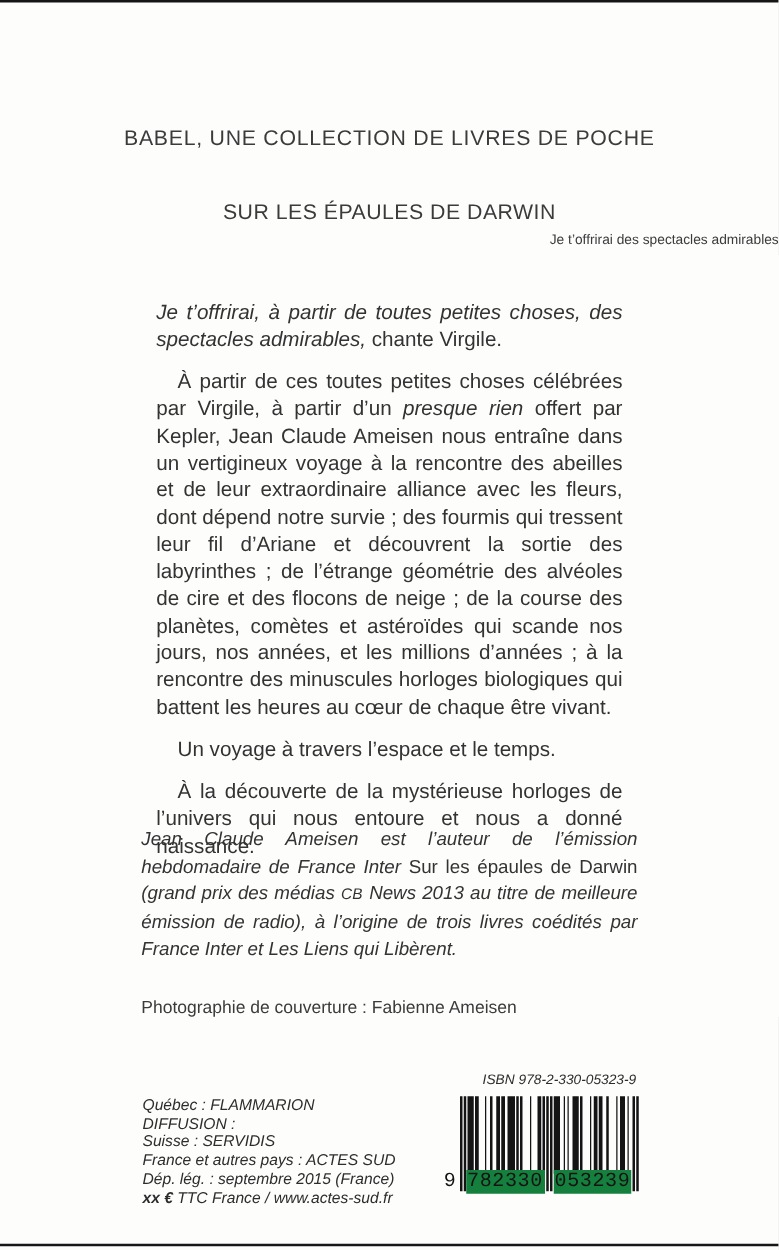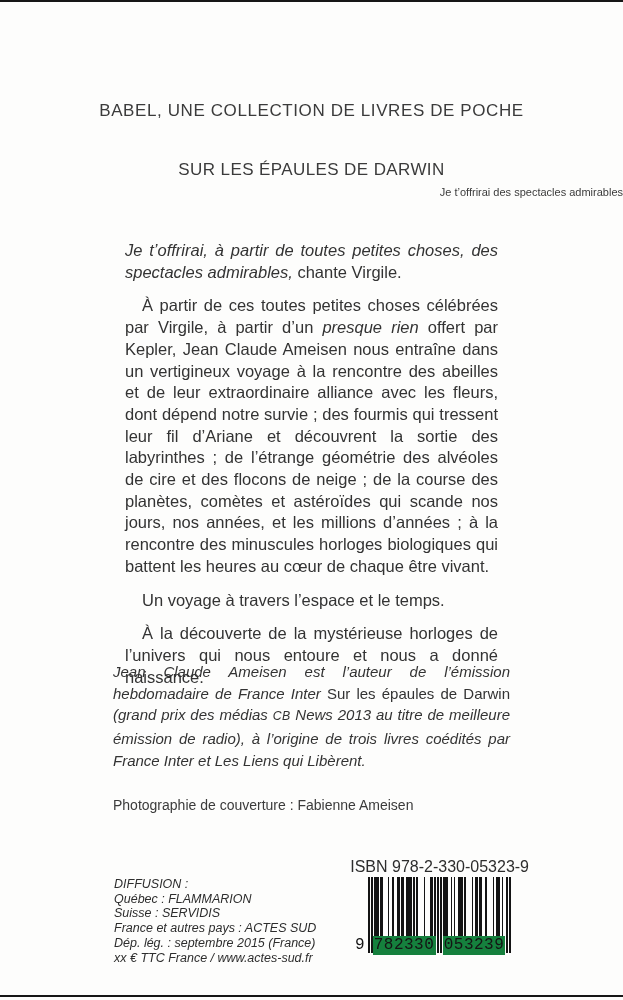--- a/index.html
+++ b/index.html
@@ -43,29 +43,29 @@
   }
   .bio .roman { font-style:normal; }
   .bio .caps-small { font-size:0.82em; letter-spacing:0.3px; }
 
   .credit {
     position:absolute; top:797px; left:113px; width:397px;
     font-size:14px; color:#3b3b3b;
   }
 
   .isbn {
-    position:absolute; top:858px; right:94px;
-    font-size:16px; color:#2d2d2d;
+    position:absolute; top:858px; right:114px;
+    font-size:11px; font-style:italic; color:#2d2d2d;
   }
 
   .diffusion {
     position:absolute; top:877px; left:114px; width:300px;
     font-size:12.5px; line-height:14.7px; font-style:italic; color:#2d2d2d;
   }
-  .diffusion .price b { font-weight:normal; }
+  .diffusion .price b { font-weight:bold; }
 
   .barcode {
     position:absolute; top:877px; left:356px;
     width:158px; height:84px;
   }
   .barcode .bars { position:absolute; left:12px; top:0; width:143px; height:78px; }
   .barcode .bars i {
     position:absolute; top:0; background:#141414; display:block;
   }
   .barcode .digit {
@@ -99,22 +99,22 @@
     <p class="indent">À la découverte de la mystérieuse horloges de l’univers qui nous entoure et nous a donné naissance.</p>
   </div>
 
   <div class="bio"><span>Jean Claude Ameisen est l’auteur de l’émission hebdomadaire de France Inter </span><span class="roman">Sur les épaules de Darwin</span><span> (grand prix des médias </span><span class="caps-small">CB</span><span> News 2013 au titre de meilleure émission de radio), à l’origine de trois livres coédités par France Inter et Les Liens qui Libèrent.</span></div>
 
   <div class="credit">Photographie de couverture : Fabienne Ameisen</div>
 
   <div class="isbn">ISBN 978-2-330-05323-9</div>
 
   <div class="diffusion">
+    <div>Québec : FLAMMARION</div>
     <div>DIFFUSION :</div>
-    <div>Québec : FLAMMARION</div>
     <div>Suisse : SERVIDIS</div>
     <div>France et autres pays : ACTES SUD</div>
     <div>Dép. lég. : septembre 2015 (France)</div>
     <div class="price"><b>xx € </b><span>TTC France / www.actes-sud.fr</span></div>
   </div>
 
   <div class="barcode">
     <div class="bars" id="barcode-bars">
         <i style="left: 0px; width: 1.5px; height: 76px;"></i>
         <i style="left: 3px; width: 1.5px; height: 76px;"></i>

